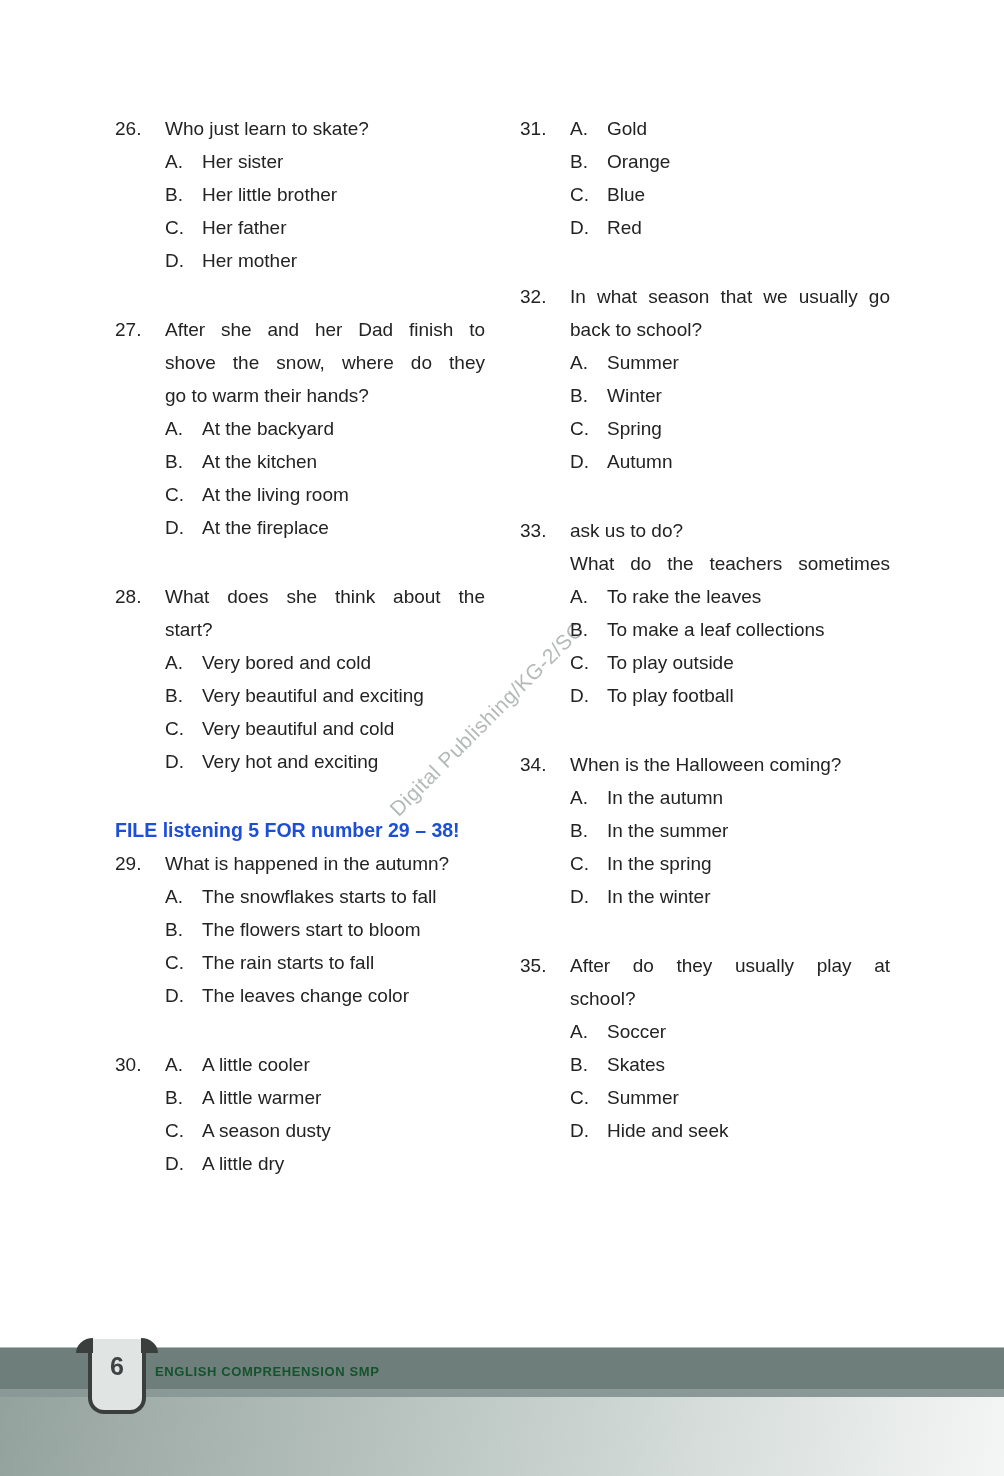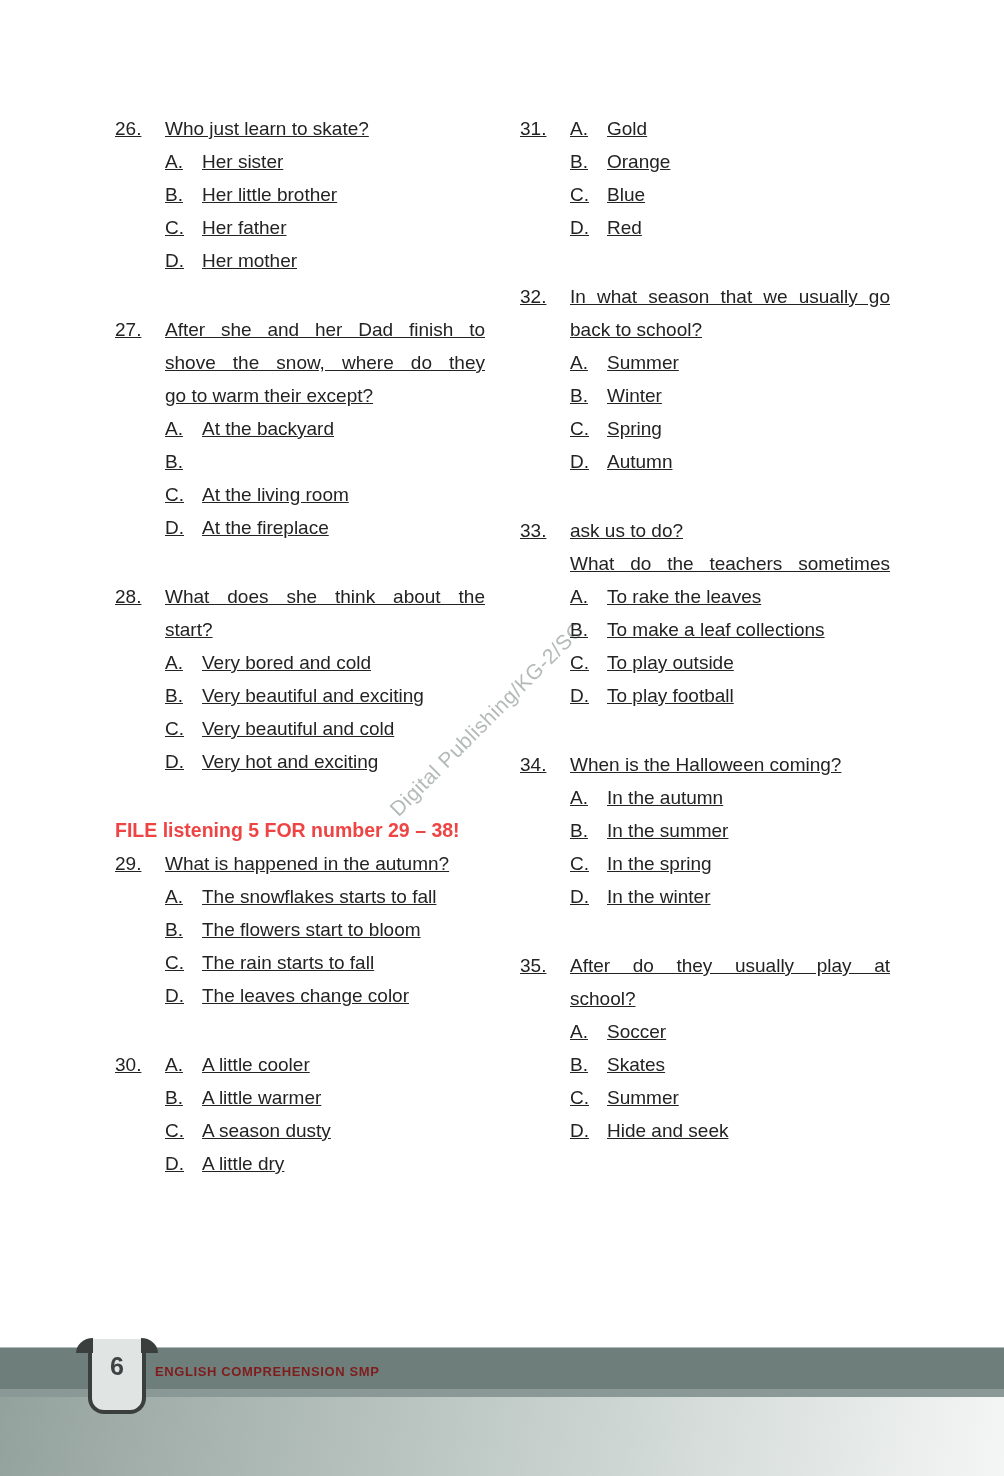--- a/index.html
+++ b/index.html
@@ -15,42 +15,42 @@
     transform:rotate(-45deg); transform-origin:0 100%;
     color:#b4bab8; font-size:21px; white-space:nowrap; z-index:0;
     letter-spacing:0.5px;
   }
 
   
   .col { position:absolute; top:112px; width:370px; font-size:19px; line-height:33px; z-index:1; }
   .col-left  { left:115px; }
   .col-right { left:520px; }
 
-  .question { display:flex; margin-bottom:36px;text-decoration:underline; }
+  .question { display:flex; margin-bottom:36px; }
   .qnum  { flex:0 0 50px; }
   .qbody { width:320px; }
   .jline { text-align:justify; text-align-last:justify; }
   .jline.last { text-align-last:left; }
   .opt { display:flex; }
   .optletter { flex:0 0 37px; }
   .opttext { flex:1; }
 
   .section-heading {
-    color:#ef4444; font-weight:bold; font-size:19.5px;
+    color:#1d4ed8; font-weight:bold; font-size:19.5px;
     line-height:33px; margin:0;
   }
 
   
   .footer-bar {
     position:absolute; left:0; top:1347px; width:1004px; height:42px;
     background:#6d7e7b; z-index:2; border-top:1px solid #aebbb8;
   }
   .footer-title {
     position:absolute; left:155px; top:1347px; height:48px;
-    display:flex; align-items:center; color:#7f1d1d;
+    display:flex; align-items:center; color:#14532d;
     font-size:13px; font-weight:bold; letter-spacing:0.6px; z-index:3;
   }
   .footer-strip {
     position:absolute; left:0; top:1389px; width:1004px; height:8px;
     background:#8a9995; z-index:2;
   }
   .footer-gradient {
     position:absolute; left:0; top:1397px; width:1004px; height:79px;
     background:linear-gradient(100deg, #94a29d 0%, #c2ccc8 50%, #f4f6f5 100%);
     z-index:2;
@@ -104,28 +104,29 @@
             <span class="opttext">Her mother</span>
           </div>
         </div>
       </div>
       <div class="question">
         <div class="qnum">27.</div>
         <div class="qbody">
           <div class="qtext">
             <div class="jline">After she and her Dad finish to</div>
             <div class="jline">shove the snow, where do they</div>
-            <div class="jline last">go to warm their except?</div>
+            <div class="jline last">go to warm their hands?</div>
           </div>
           <div class="opt">
             <span class="optletter">A.</span>
             <span class="opttext">At the backyard</span>
           </div>
           <div class="opt">
             <span class="optletter">B.</span>
+            <span class="opttext">At the kitchen</span>
           </div>
           <div class="opt">
             <span class="optletter">C.</span>
             <span class="opttext">At the living room</span>
           </div>
           <div class="opt">
             <span class="optletter">D.</span>
             <span class="opttext">At the fireplace</span>
           </div>
         </div>

